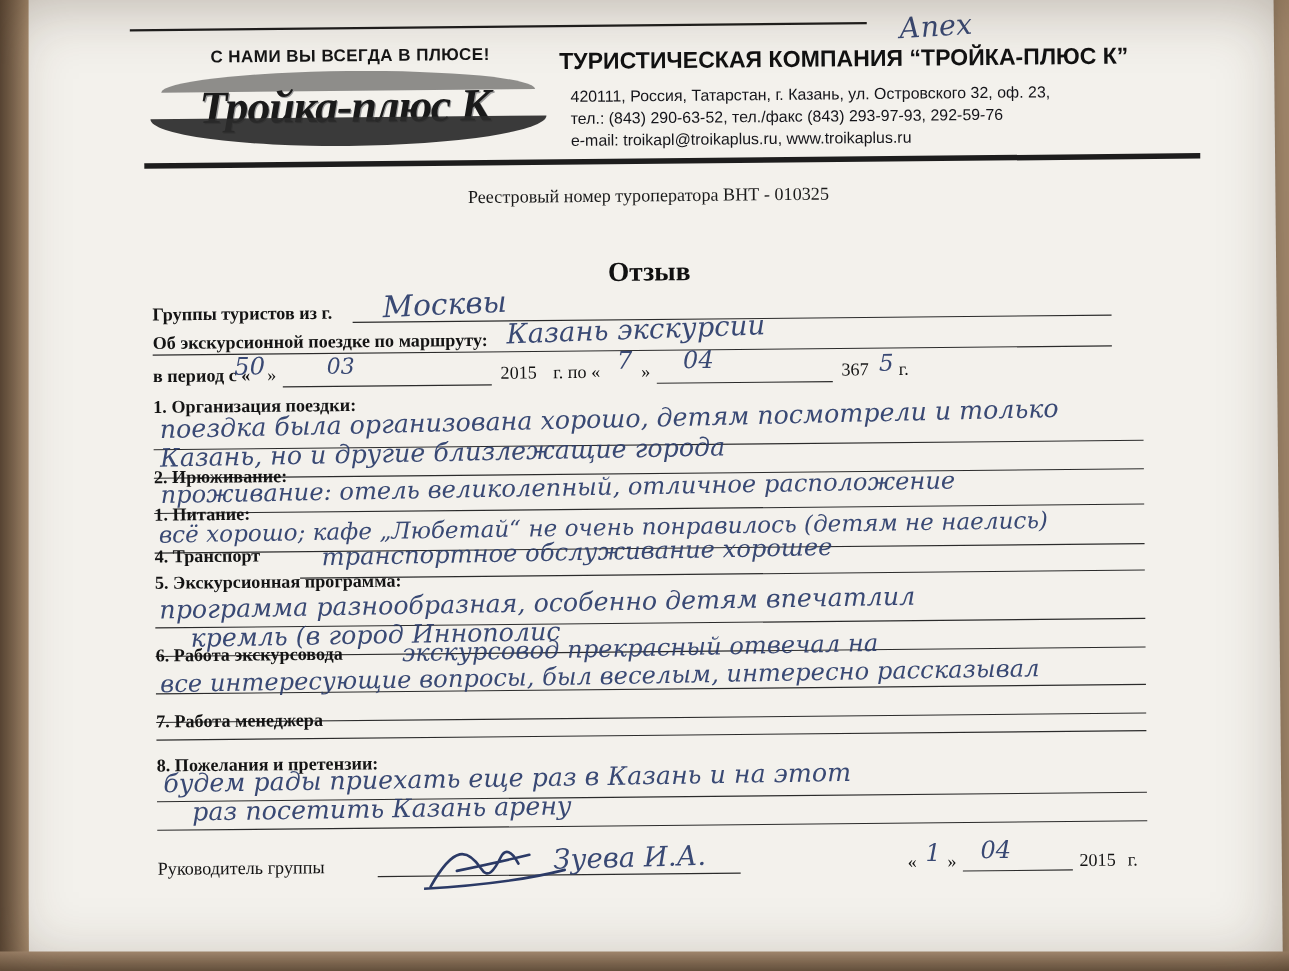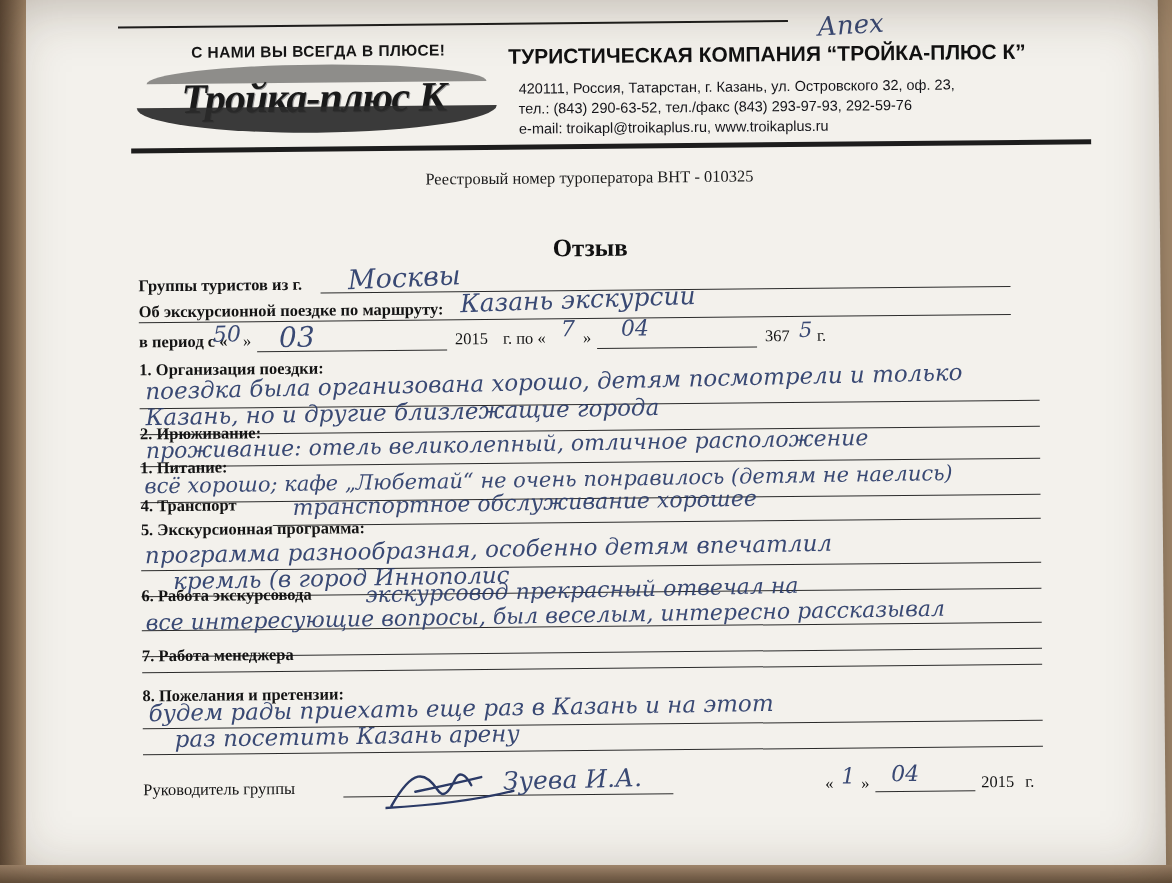--- a/index.html
+++ b/index.html
@@ -221,21 +221,21 @@
       <div class="hand" style="left:328px; top:270px; font-size:27px; transform:rotate(-2deg);">Москвы</div>
 
       <div class="lbl" style="left:118px; top:306px;">Об экскурсионной поездке по маршруту:</div>
       <div class="rule" style="left:118px; top:326px; width:872px;"></div>
       <div class="hand" style="left:440px; top:296px; font-size:25px; transform:rotate(-1.5deg);">Казань экскурсии</div>
 
       <div class="lbl" style="left:118px; top:336px; font-weight:bold;">в период с «</div>
       <div class="hand" style="left:192px; top:326px; font-size:22px;">50</div>
       <div class="lbl" style="left:222px; top:336px; font-weight:normal;">»</div>
       <div class="rule" style="left:236px; top:356px; width:190px;"></div>
-      <div class="hand" style="left:258px; top:326px; font-size:28px;">03</div>
+      <div class="hand" style="left:276px; top:326px; font-size:20px;">03</div>
       <div class="lbl" style="left:434px; top:336px; font-weight:normal;">2015</div>
       <div class="lbl" style="left:482px; top:336px; font-weight:normal;">г. по «</div>
       <div class="hand" style="left:540px; top:324px; font-size:22px;">7</div>
       <div class="lbl" style="left:562px; top:336px; font-weight:normal;">»</div>
       <div class="rule" style="left:576px; top:356px; width:160px;"></div>
       <div class="hand" style="left:600px; top:324px; font-size:22px;">04</div>
       <div class="lbl" style="left:744px; top:336px; font-weight:normal;">367</div>
       <div class="hand" style="left:778px; top:328px; font-size:21px;">5</div>
       <div class="lbl" style="left:796px; top:336px; font-weight:normal;">г.</div>
 

